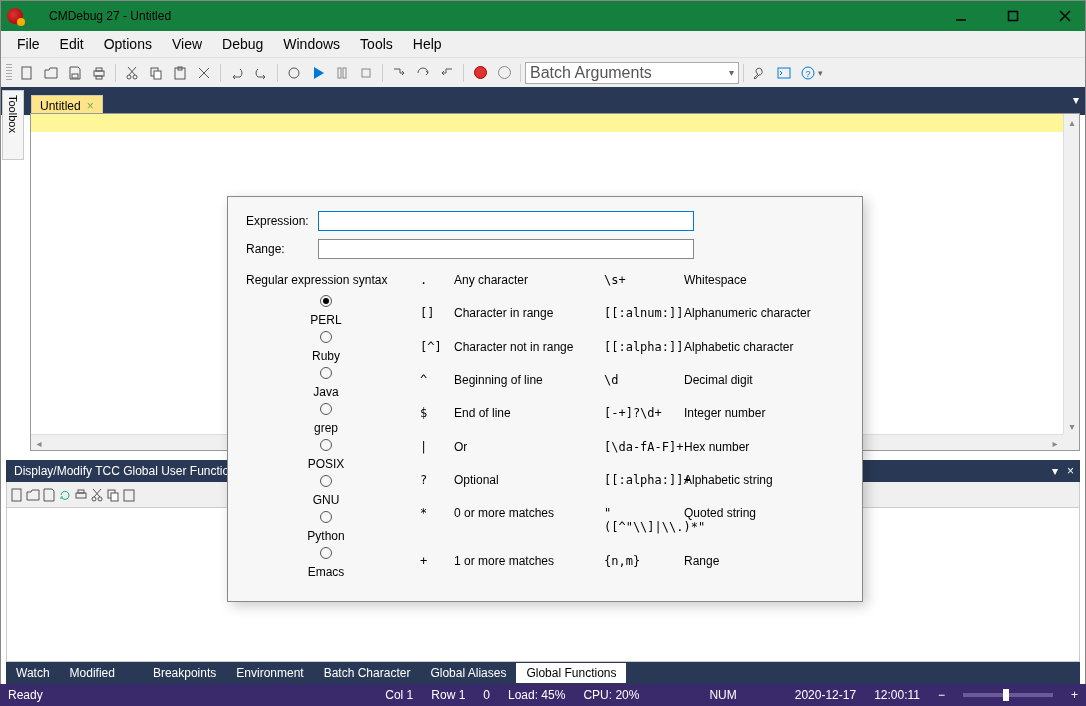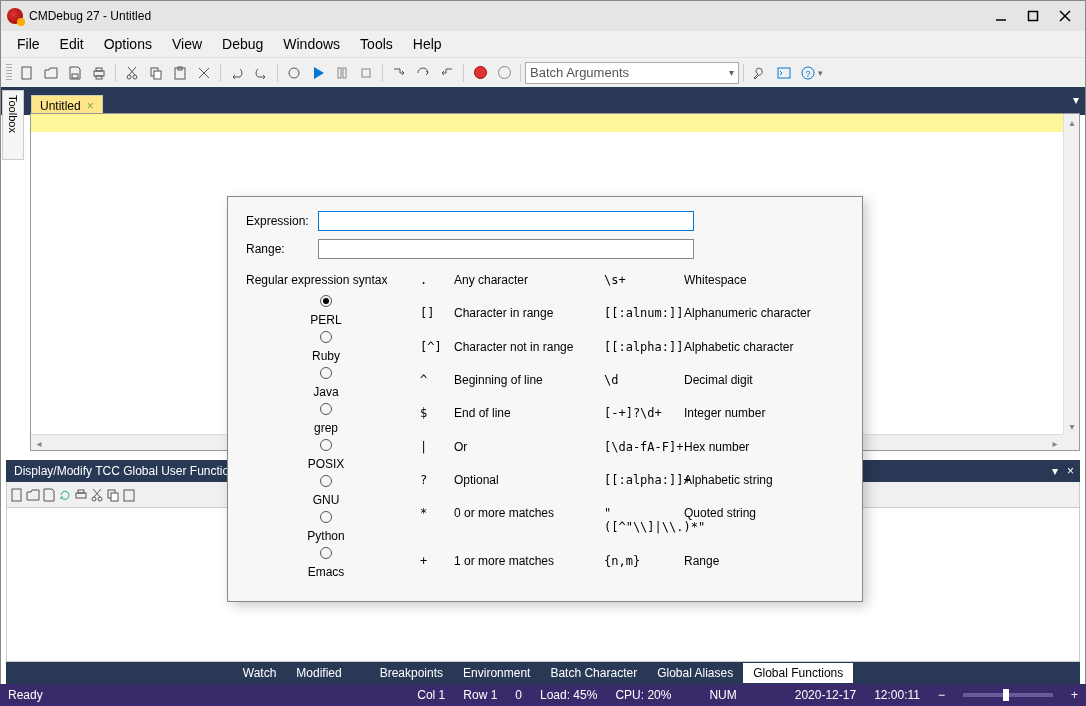--- a/index.html
+++ b/index.html
@@ -1,36 +1,36 @@
 <!DOCTYPE html>
 <html><head>
 <meta charset="utf-8">
 <style>
 * { box-sizing: border-box; margin: 0; padding: 0; font-family: "Segoe UI", Tahoma, sans-serif; }
 body { width: 1086px; height: 706px; background: #fff; overflow: hidden; border: 1px solid #888; font-size: 12px; }
 
 
-.titlebar { height: 30px; background: #e5e5e5; display: flex; align-items: center; padding: 4px 6px; }
+.titlebar { height: 30px; background: #15803d; display: flex; align-items: center; padding: 4px 6px; gap: 20px; }
 .titlebar .app-icon { width: 16px; height: 16px; margin-right: 6px; background: radial-gradient(circle at 40% 40%, #d33, #900); border-radius: 50%; position: relative; }
 .titlebar .app-icon::after { content: ""; position: absolute; right: -2px; bottom: -2px; width: 8px; height: 8px; background: #fa0; border-radius: 50%; }
 .titlebar .title { font-size: 12px; }
 .titlebar .spacer { flex: 1; }
 .titlebar .winbtn { width: 28px; height: 20px; display: flex; align-items: center; justify-content: center; margin-left: 4px; font-size: 14px; }
 .titlebar .winbtn svg { width: 12px; height: 12px; }
 
 
 .menubar { height: 26px; background: #f0f0f0; display: flex; align-items: center; padding: 0 6px; }
 .menubar .menu-item { padding: 3px 10px; font-size: 14px; }
 
 
 .toolbar { height: 30px; background: #f0f0f0; display: flex; align-items: center; padding: 0 2px; border-top: 1px solid #e0e0e0; }
 .toolbar .grip { width: 6px; height: 18px; background: repeating-linear-gradient(to bottom, #aaa 0 1px, transparent 1px 3px); margin: 0 3px; }
 .toolbar .tbtn { width: 22px; height: 22px; display: flex; align-items: center; justify-content: center; margin: 0 1px; color: #555; }
 .toolbar .sep { width: 1px; height: 18px; background: #ccc; margin: 0 4px; }
-.toolbar .batch-combo { width: 214px; height: 22px; border: 1px solid #aaa; background: #fff; display: flex; align-items: center; padding: 0 4px; font-size: 13px; color: #555; position: relative; }
+.toolbar .batch-combo { width: 214px; height: 22px; border: 1px solid #aaa; background: #fff; display: flex; align-items: center; padding: 0 4px; font-size: 16px; color: #555; position: relative; }
 .toolbar .batch-combo::after { content: "▾"; position: absolute; right: 4px; font-size: 10px; color: #666; }
 
 .rec-dot { width: 13px; height: 13px; border-radius: 50%; background: #d33; border: 1px solid #a00; }
 .rec-ring { width: 13px; height: 13px; border-radius: 50%; border: 1.5px solid #888; }
 .play-tri { width: 0; height: 0; border-left: 10px solid #0078d7; border-top: 6px solid transparent; border-bottom: 6px solid transparent; margin-left: 2px; }
 
 
 .dock-top { background: #293955; height: 28px; display: flex; align-items: flex-end; padding-left: 30px; position: relative; }
 .dock-top .dock-close { position: absolute; right: 6px; top: 6px; color: #fff; font-size: 12px; }
 .filetab { background: #ffe58a; border: 1px solid #cca; padding: 3px 8px 2px; font-size: 12px; display: flex; align-items: center; gap: 6px; border-bottom: none; }
@@ -54,21 +54,21 @@
 
 
 .bottom-panel { position: absolute; left: 6px; right: 6px; top: 460px; bottom: 44px; display: flex; flex-direction: column; }
 .bp-title { height: 22px; background: #293955; color: #fff; font-size: 12px; display: flex; align-items: center; padding: 0 8px; position: relative; }
 .bp-title .pin { position: absolute; right: 22px; color: #fff; font-size: 12px; }
 .bp-title .x { position: absolute; right: 6px; color: #fff; font-size: 12px; }
 .bp-toolbar { height: 26px; background: #f0f0f0; border: 1px solid #ccc; border-top: none; display: flex; align-items: center; padding: 0 2px; }
 .bp-body { flex: 1; background: #fff; border: 1px solid #ccc; border-top: none; }
 
 
-.bottom-tabs { position: absolute; left: 6px; right: 6px; bottom: 22px; height: 22px; background: #293955; display: flex; align-items: center; justify-content: center; }
+.bottom-tabs { position: absolute; left: 6px; right: 6px; bottom: 22px; height: 22px; background: #293955; display: flex; align-items: center; }
 .bottom-tabs .btab { padding: 3px 10px; color: #fff; font-size: 12px; }
 .bottom-tabs .btab.active { background: #fff; color: #000; }
 
 
 .statusbar { position: absolute; left: 0; right: 0; bottom: 0; height: 22px; background: #3b2a6b; color: #fff; font-size: 12px; display: flex; align-items: center; padding: 0 8px; gap: 18px; }
 .statusbar .sp { flex: 1; }
 .statusbar .slider { width: 90px; height: 4px; background: #6a5a9a; position: relative; }
 .statusbar .slider::after { content: ""; position: absolute; left: 45%; top: -4px; width: 6px; height: 12px; background: #fff; }
 
 
@@ -362,21 +362,21 @@
 </div>
 
 <div class="statusbar">
   <span>Ready</span>
   <div class="sp"></div>
   <span>Col 1</span>
   <span>Row 1</span>
   <span>0</span>
   <span>Load: 45%</span>
   <span>CPU: 20%</span>
-  <span style="margin-left:20px">NUM</span>
+  <span style="margin-left:52px">NUM</span>
   <span style="margin-left:40px">2020-12-17</span>
   <span>12:00:11</span>
   <span>−</span>
   <div class="slider"></div>
   <span>+</span>
 </div>
 
 <div class="modal">
   <div class="modal-body">
     <div class="form-row">

